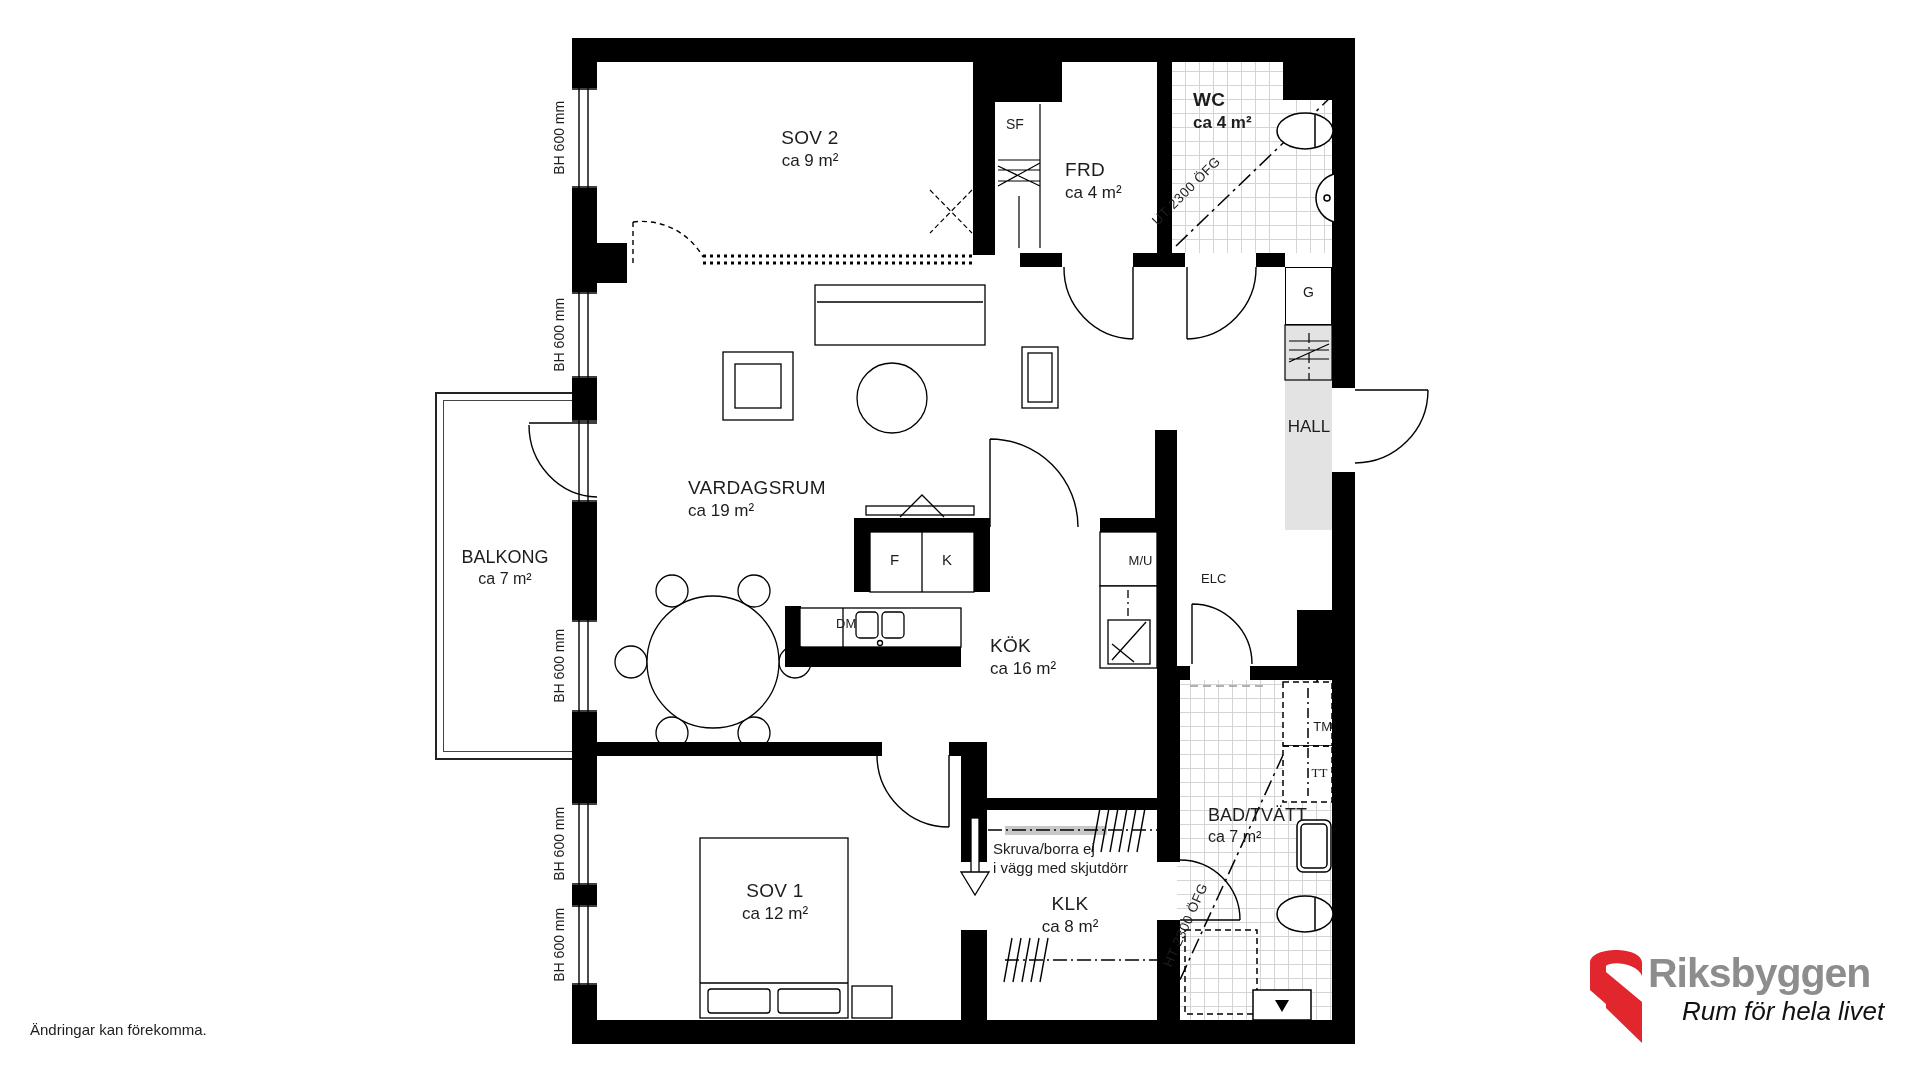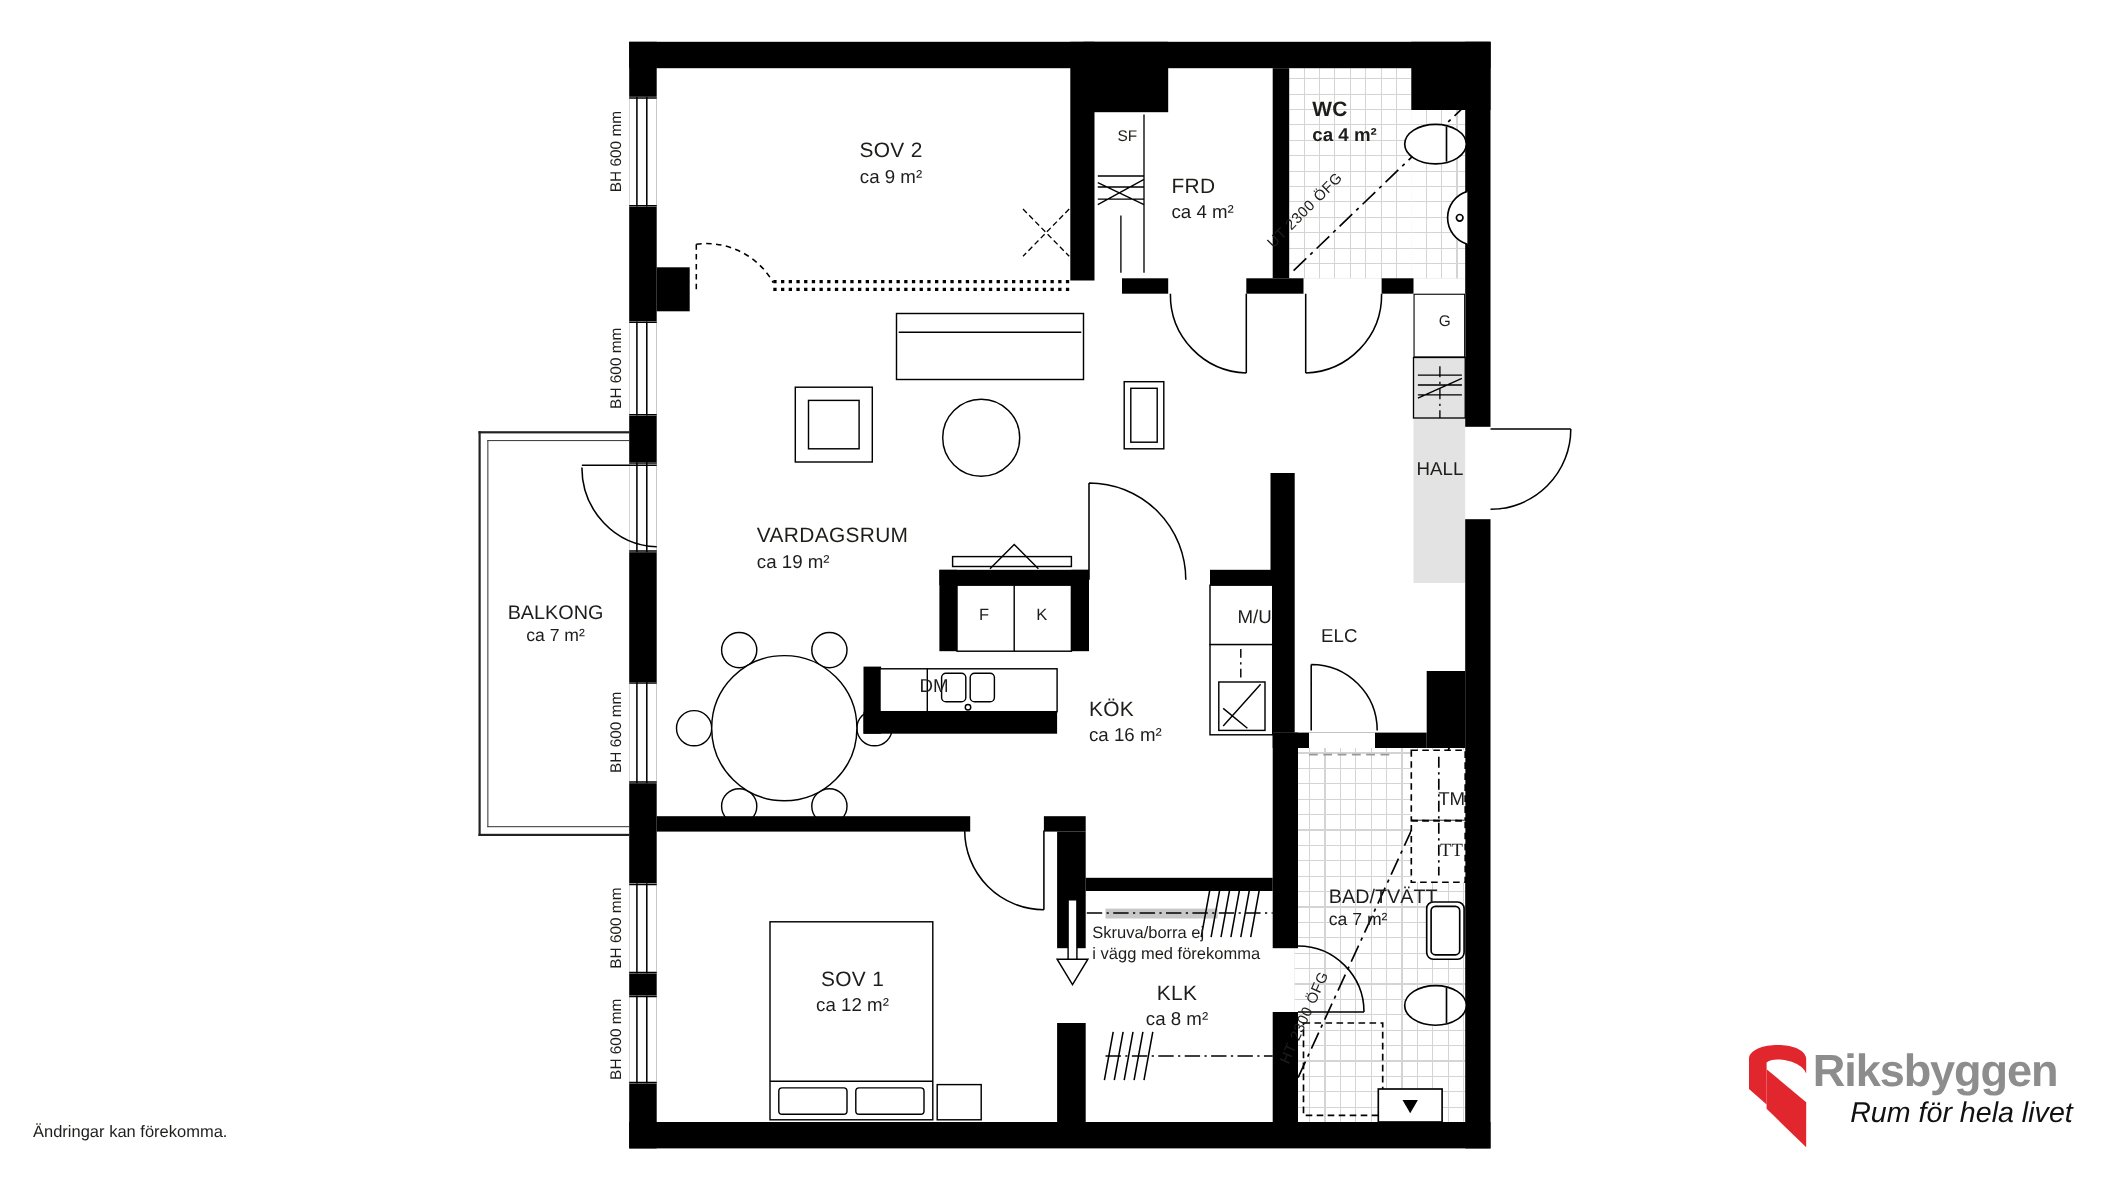--- a/index.html
+++ b/index.html
@@ -10,22 +10,22 @@
     background-image:repeating-linear-gradient(0deg,transparent 0 13px,#d4d4d4 13px 14px),
                      repeating-linear-gradient(90deg,transparent 0 13px,#d4d4d4 13px 14px);}
   .floor-gray{position:absolute;background:#e3e3e3;}
   .gbox{position:absolute;background:#fff;border:1.6px solid #000;box-sizing:border-box;}
   .balc{position:absolute;border:2px solid #222;border-right:none;background:#fff;box-sizing:border-box;}
   .balc-inner{position:absolute;border:1.4px solid #444;border-right:none;background:#fff;box-sizing:border-box;}
   .lbl{position:absolute;line-height:1.25;white-space:nowrap;}
   .c{text-align:center;}
   .room-name{font-size:19px;letter-spacing:.3px;}
   .room-area{font-size:17px;}
-  .small{font-size:14px;margin-left:10px;}
-  .tiny{font-size:17px;padding-left:24px;}
+  .small{font-size:14px;}
+  .tiny{font-size:13px;padding-left:24px;}
   .rot90{transform:rotate(-90deg);transform-origin:center center;width:90px;text-align:center;font-size:14px;}
   .diag{transform-origin:left center;font-size:13.5px;letter-spacing:.5px;}
   svg{position:absolute;left:0;top:0;}
   .disc{position:absolute;left:30px;top:1021px;font-size:15px;}
   .brand{position:absolute;left:1648px;top:950px;font-size:41px;font-weight:bold;letter-spacing:-1px;}
   .tagline{position:absolute;left:1682px;top:996px;font-size:26px;font-style:italic;
            font-family:Liberation Sans, sans-serif;color:#111;}
 </style>
 </head>
 <body>
@@ -272,21 +272,21 @@
   </div>
   <div class="lbl" style="left:812px;top:613px;">
     <span class="tiny">DM</span>
   </div>
   <div class="lbl c" style="left:715px;top:879px;width:120px;">
     <span class="room-name">SOV 1</span><br>
     <span class="room-area">ca 12 m²</span>
   </div>
   <div class="lbl" style="left:993px;top:840px;font-size:15px;">
     <span>Skruva/borra ej</span><br>
-    <span>i vägg med förekomma</span>
+    <span>i vägg med skjutdörr</span>
   </div>
   <div class="lbl c" style="left:1010px;top:892px;width:120px;">
     <span class="room-name">KLK</span><br>
     <span class="room-area">ca 8 m²</span>
   </div>
   <div class="lbl" style="left:1190px;top:804px;padding-left:18px;">
     <span style="font-size:18px;">BAD/TVÄTT</span><br>
     <span style="font-size:16px;">ca 7 m²</span>
   </div>
   <div class="lbl c" style="left:1283px;top:716px;width:49px;text-align:right;">

